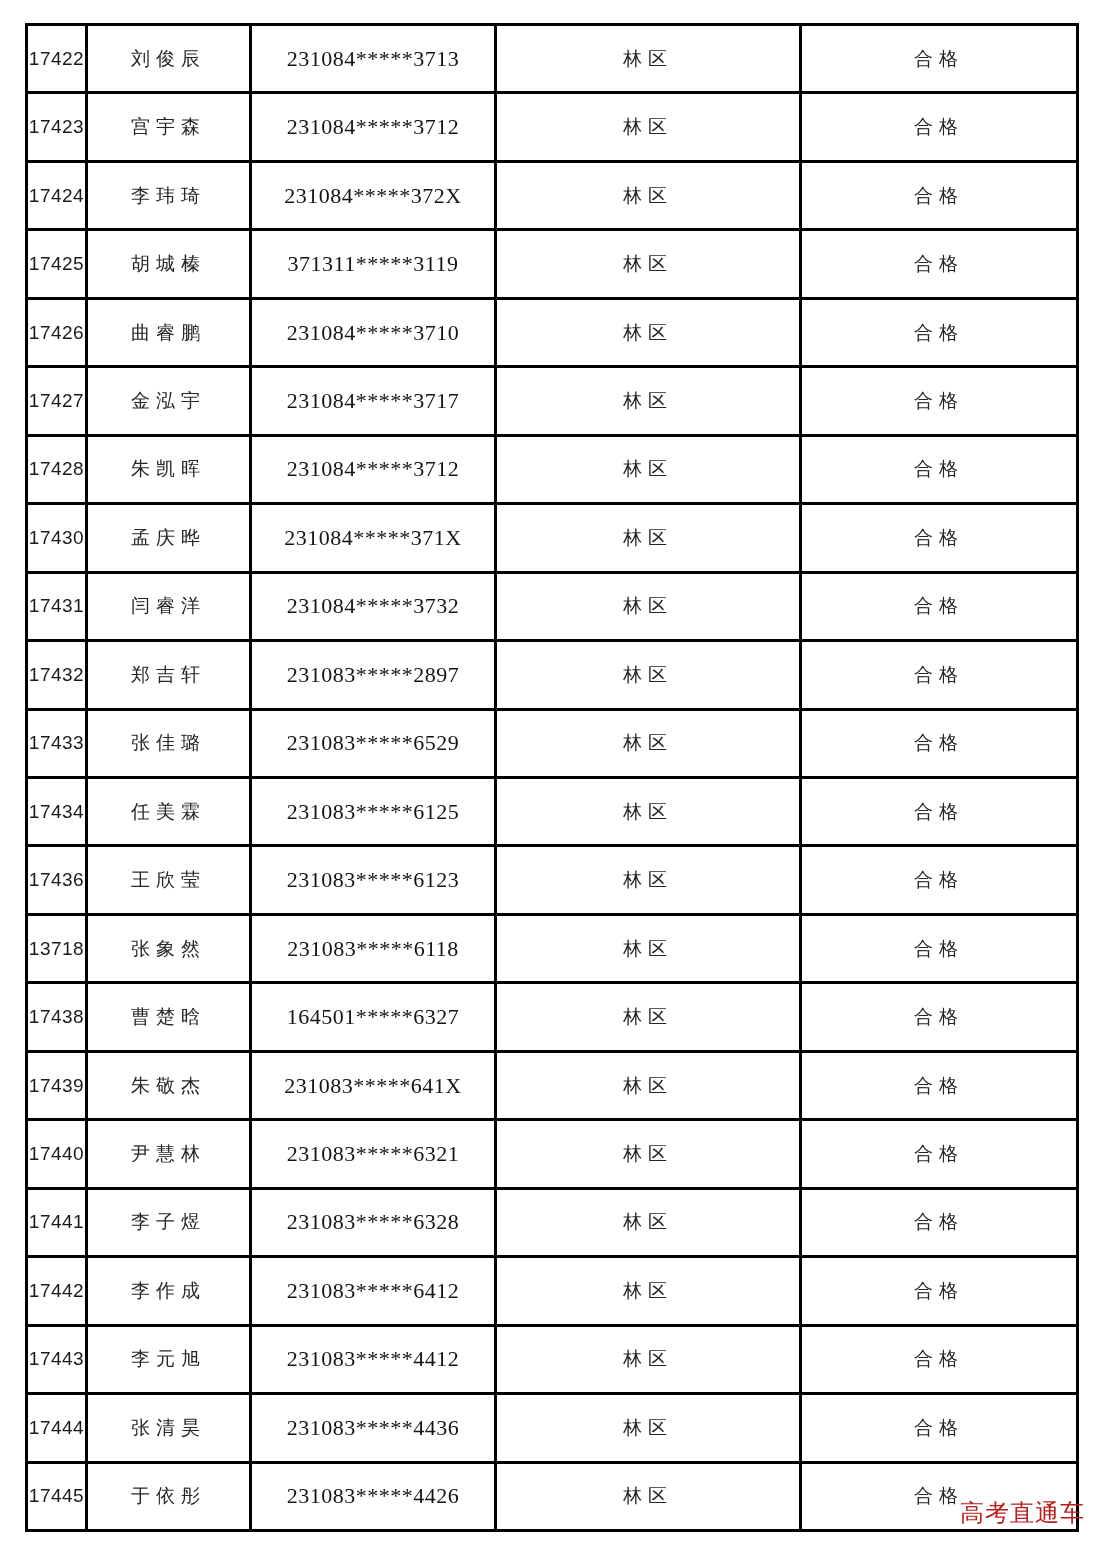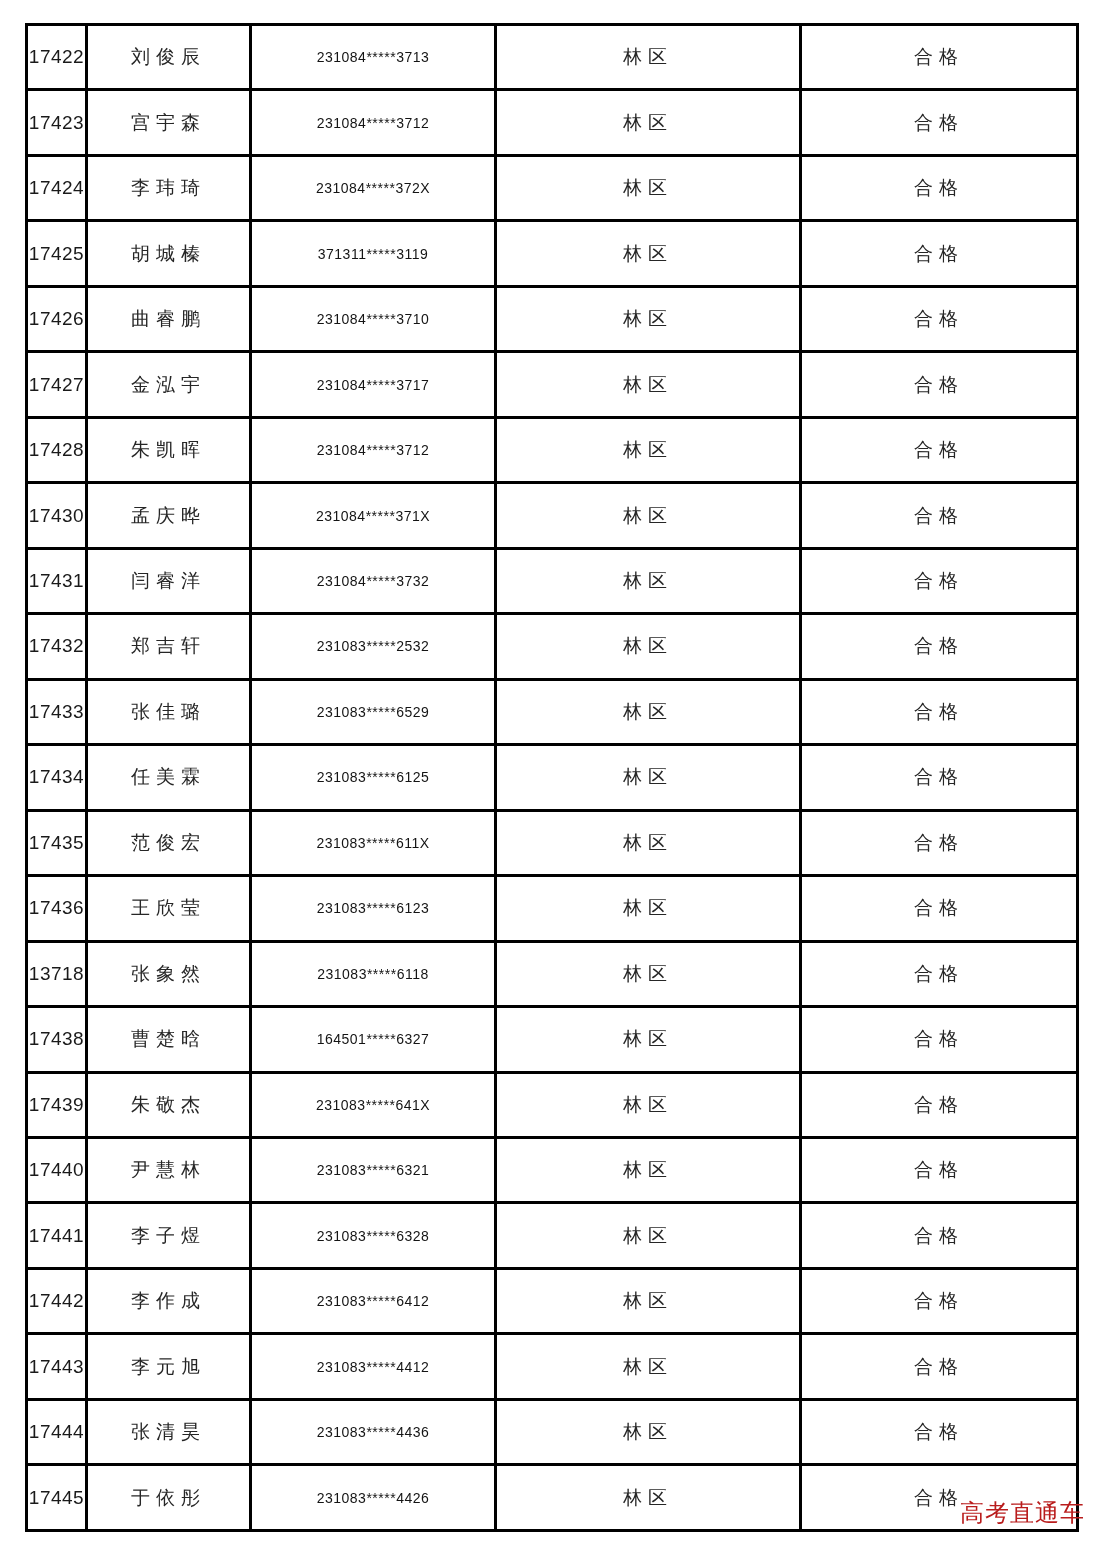--- a/index.html
+++ b/index.html
@@ -34,23 +34,24 @@
     padding: 0;
     overflow: hidden;
     white-space: nowrap;
   }
   td.serial {
     font-size: 19px;
     color: #1a1a1a;
     letter-spacing: 0.5px;
   }
   td.idnum {
-    font-size: 14px;
+    font-size: 22px;
     color: #141414;
     letter-spacing: 0.5px;
+    font-family: Liberation Serif, serif;
   }
   td.cjk {
     font-family: "Liberation Serif", serif;
     font-size: 19px;
     color: #262626;
     letter-spacing: 6px;
     padding-left: 6px; 
   }
   .watermark {
     position: absolute;
@@ -138,46 +139,39 @@
         <tr>
           <td class="serial">17431</td>
           <td class="cjk">闫睿洋</td>
           <td class="idnum">231084*****3732</td>
           <td class="cjk">林区</td>
           <td class="cjk">合格</td>
         </tr>
         <tr>
           <td class="serial">17432</td>
           <td class="cjk">郑吉轩</td>
-          <td class="idnum">231083*****2532</td>
+          <td class="idnum">231083*****2897</td>
           <td class="cjk">林区</td>
           <td class="cjk">合格</td>
         </tr>
         <tr>
           <td class="serial">17433</td>
           <td class="cjk">张佳璐</td>
           <td class="idnum">231083*****6529</td>
           <td class="cjk">林区</td>
           <td class="cjk">合格</td>
         </tr>
         <tr>
           <td class="serial">17434</td>
           <td class="cjk">任美霖</td>
           <td class="idnum">231083*****6125</td>
           <td class="cjk">林区</td>
           <td class="cjk">合格</td>
         </tr>
         <tr>
-          <td class="serial">17435</td>
-          <td class="cjk">范俊宏</td>
-          <td class="idnum">231083*****611X</td>
-          <td class="cjk">林区</td>
-          <td class="cjk">合格</td>
-        </tr>
-        <tr>
           <td class="serial">17436</td>
           <td class="cjk">王欣莹</td>
           <td class="idnum">231083*****6123</td>
           <td class="cjk">林区</td>
           <td class="cjk">合格</td>
         </tr>
         <tr>
           <td class="serial">13718</td>
           <td class="cjk">张象然</td>
           <td class="idnum">231083*****6118</td>

